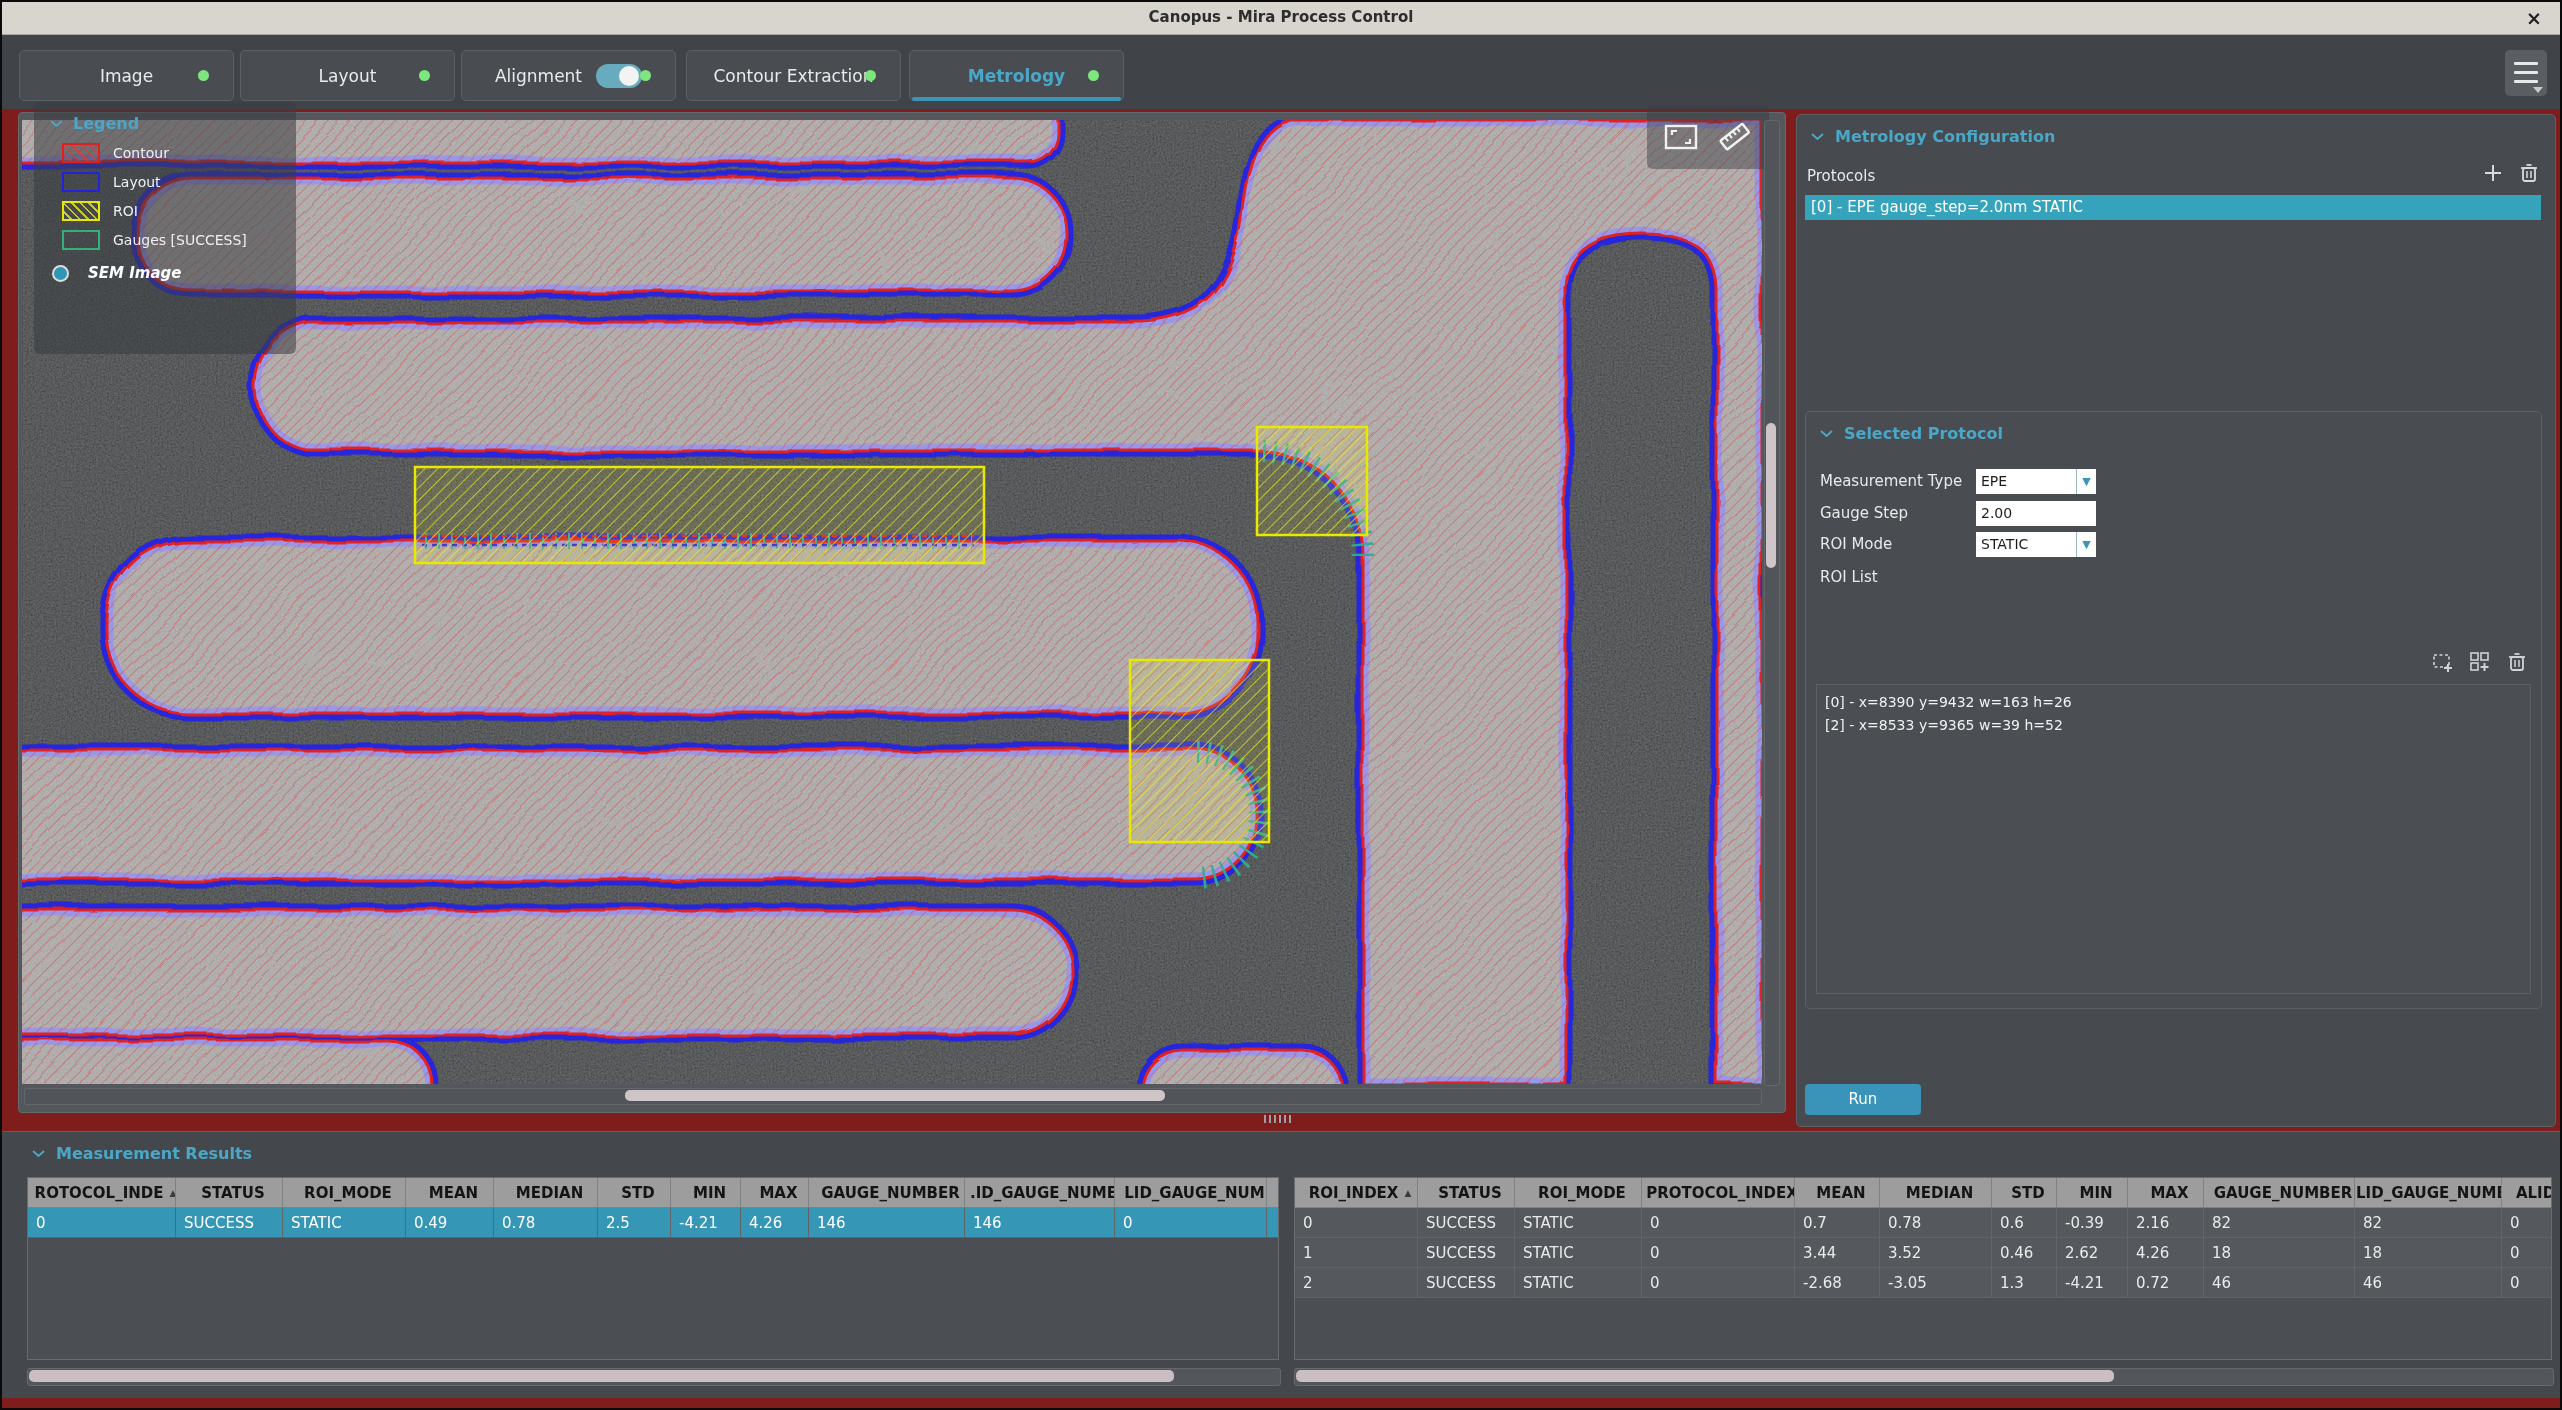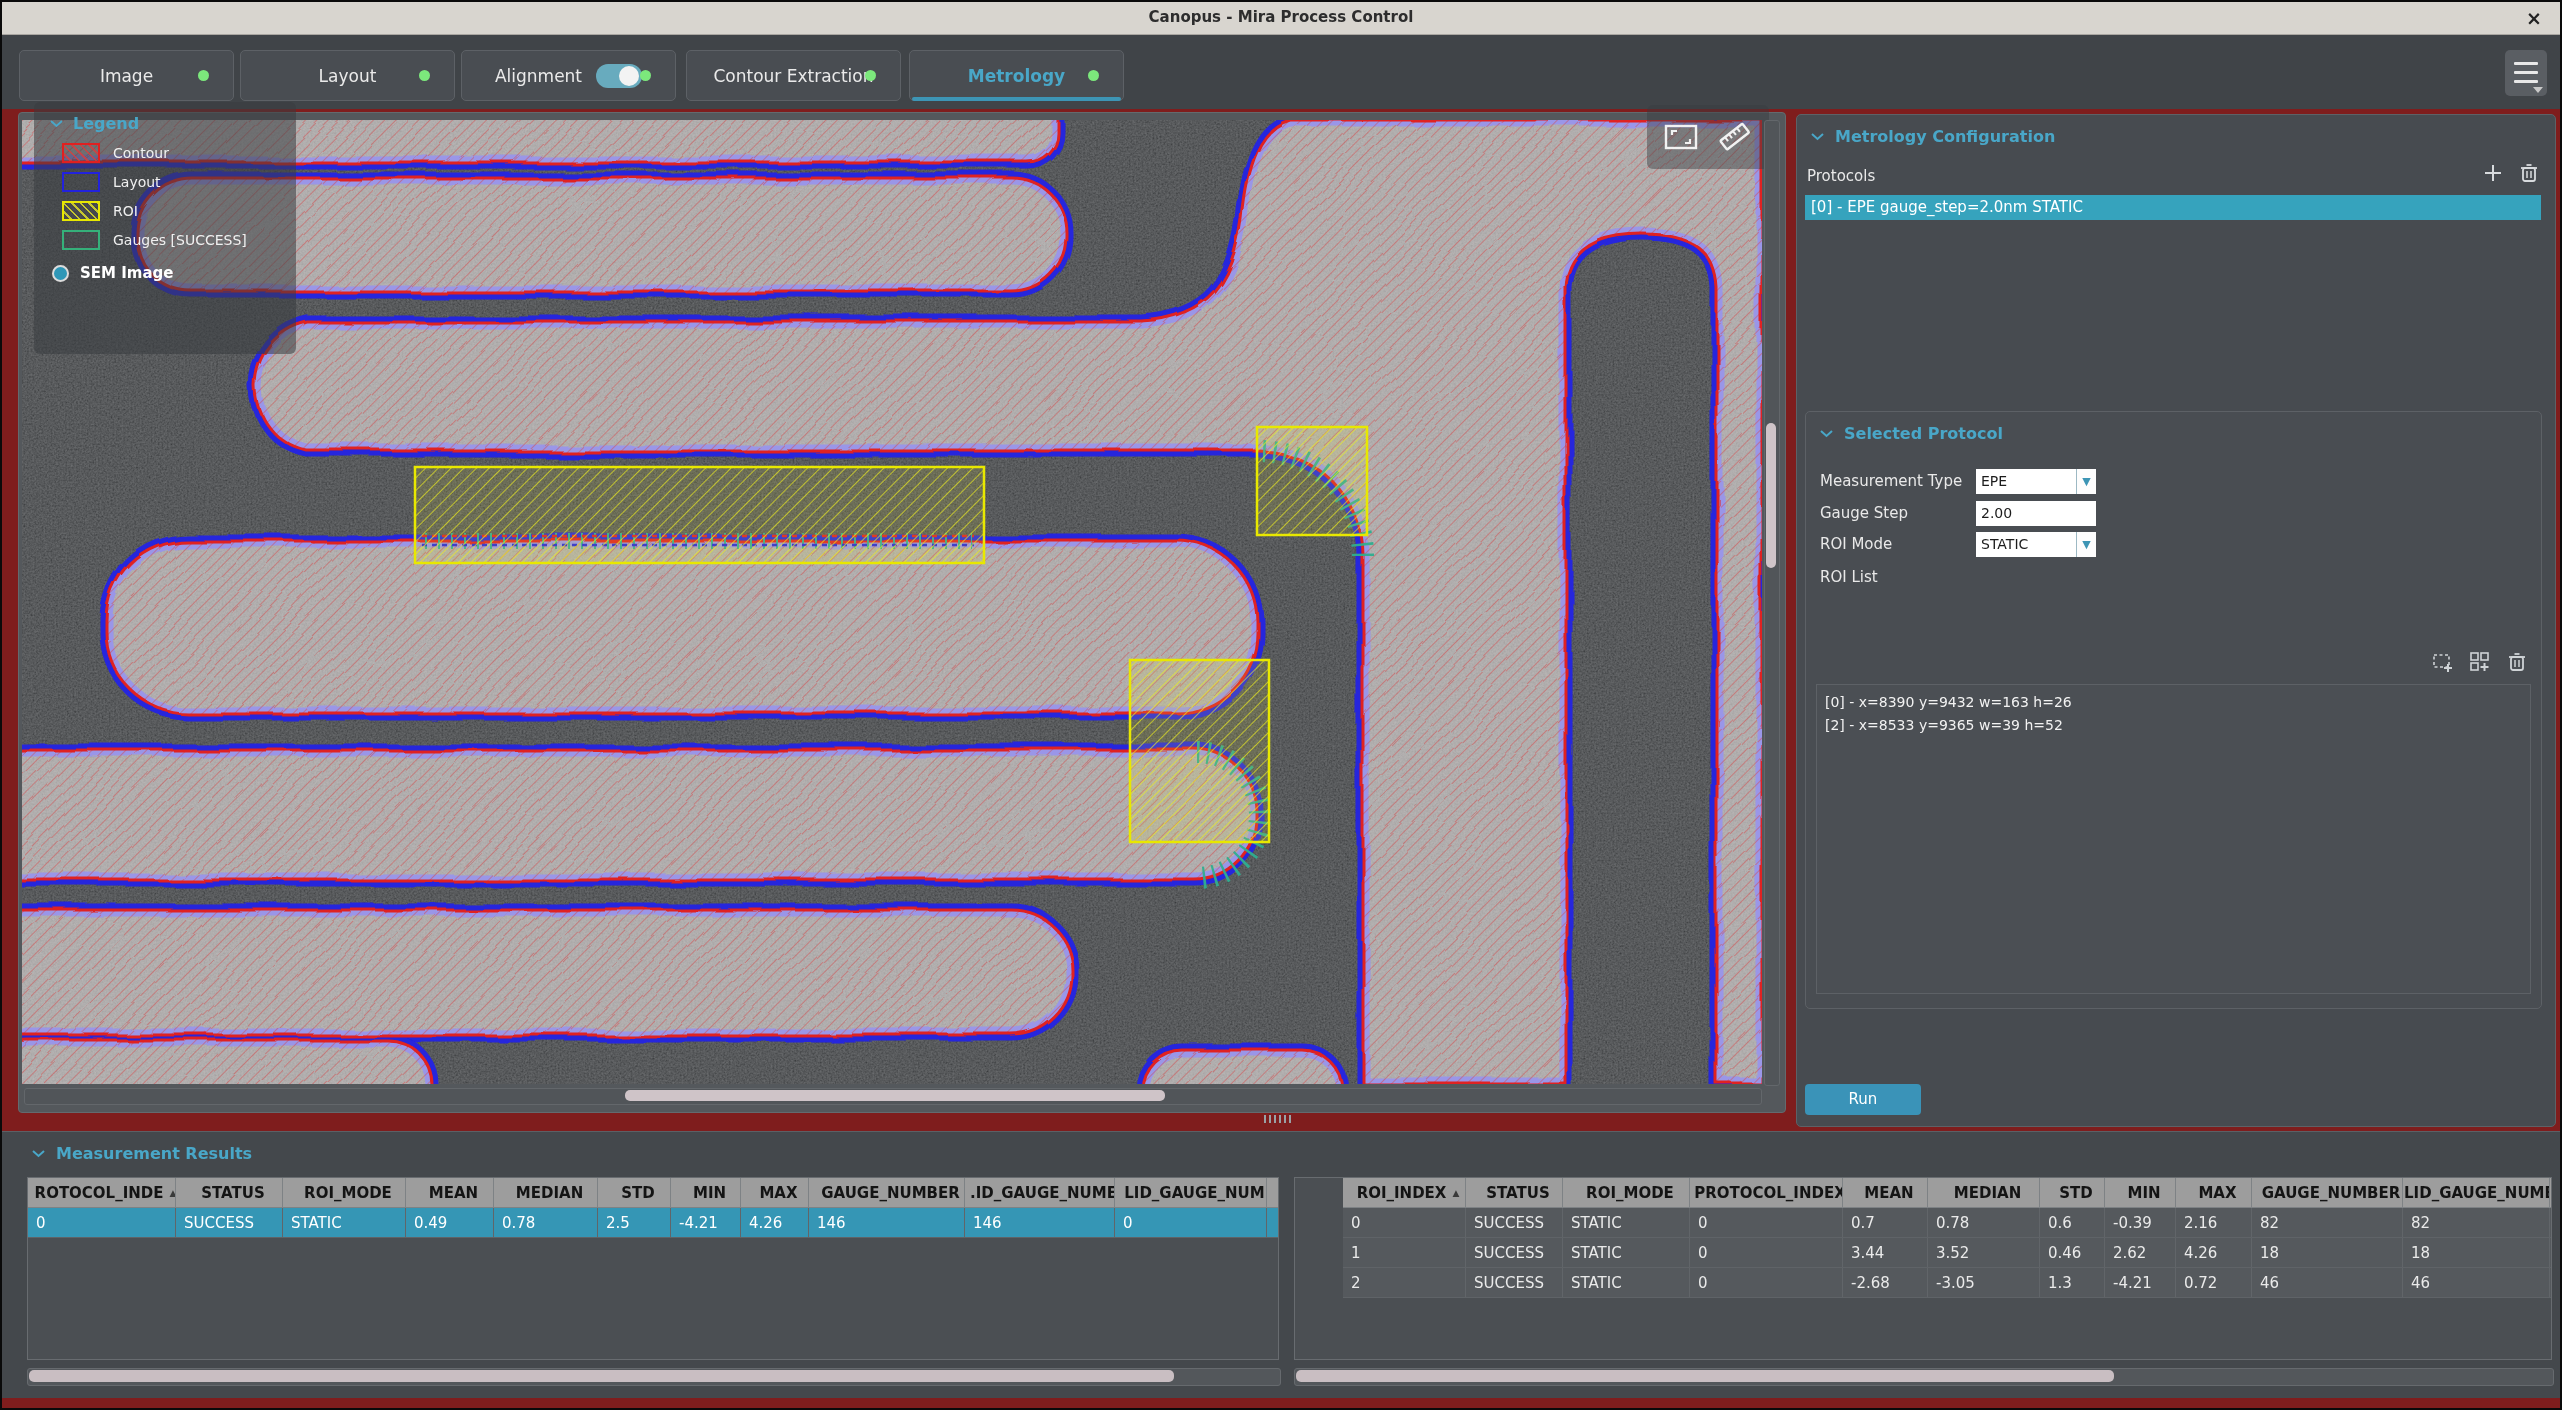--- a/index.html
+++ b/index.html
@@ -34,21 +34,21 @@
   .sem{position:absolute;left:20px;top:118px;width:1740px;height:964px;background:#303438;}
   .legend{position:absolute;left:32px;top:100px;width:262px;height:252px;background:rgba(56,60,64,0.55);
     border-radius:6px;padding:8px 0 0 14px;box-sizing:border-box;}
   .legend-title{display:flex;align-items:center;gap:10px;color:#49a7c8;font-weight:bold;font-size:16px;margin:4px 0 10px 2px;}
   .legend-row{display:flex;align-items:center;gap:13px;margin:9px 0 0 14px;color:#f0f0f0;font-size:14px;}
   .swatch{width:38px;height:20px;box-sizing:border-box;}
   .sw-contour{border:2px solid #e02020;background:repeating-linear-gradient(45deg,transparent 0 4px,rgba(220,60,60,.75) 4px 6px);}
   .sw-layout{border:2px solid #2222dd;}
   .sw-roi{border:2px solid #e8e800;background:repeating-linear-gradient(45deg,transparent 0 4px,rgba(230,230,40,.8) 4px 6px);}
   .sw-gauge{border:2px solid #35b07a;}
-  .legend-sem{display:flex;align-items:center;gap:11px;margin:14px 0 0 4px;color:#ffffff;font-weight:bold;font-size:15px;}
+  .legend-sem{display:flex;align-items:center;gap:19px;margin:14px 0 0 4px;color:#ffffff;font-weight:bold;font-size:15px;font-style:italic;}
   .radio{width:13px;height:13px;border-radius:50%;background:#2e97b7;border:2px solid #dcdcdc;}
   .viewer-tools{position:absolute;left:1645px;top:103px;width:122px;height:64px;background:rgba(56,60,64,0.45);
     border-radius:6px;display:flex;align-items:center;justify-content:center;gap:16px;}
   .tool-ic{width:38px;height:34px;display:flex;align-items:center;justify-content:center;}
   .hscroll{position:absolute;left:22px;top:1086px;width:1736px;height:15px;background:#515559;
     border:1px solid #63676b;border-radius:3px;}
   .hscroll .thumb{position:absolute;left:600px;top:1px;width:540px;height:11px;background:#cfc4c8;border-radius:5px;}
   .vscroll{position:absolute;left:1762px;top:118px;width:14px;height:964px;background:#515559;
     border:1px solid #63676b;border-radius:3px;}
   .vscroll .thumb{position:absolute;left:1px;top:302px;width:10px;height:145px;background:#cfc4c8;border-radius:5px;}
@@ -83,21 +83,21 @@
     color:#ffffff;font-size:15px;text-align:center;line-height:31px;}
   
   .splitter{position:absolute;left:1262px;top:1113px;width:30px;height:8px;
     background:repeating-linear-gradient(90deg,#9aa0a5 0 2px,transparent 2px 5px);}
   .results{position:absolute;left:0;top:1129px;width:100%;height:266px;background:#44484c;
     border-top:1px solid #5c6065;}
   .res-head{position:absolute;left:30px;top:12px;}
   .tbl{position:absolute;top:45px;height:183px;background:#4b4f53;border:1px solid #686c70;
     overflow:hidden;box-sizing:border-box;}
   .tbl-left{left:25px;width:1252px;}
-  .tbl-right{left:1292px;width:1258px;padding-left:48px;}
+  .tbl-right{left:1292px;width:1258px;}
   .trow{display:flex;height:30px;box-sizing:border-box;}
   .trow.head .tcell{background:#9d9d9d;color:#141414;font-weight:bold;justify-content:center;
     border-right:1px solid #7e8285;border-bottom:1px solid #7e8285;}
   .tcell{display:flex;align-items:center;padding-left:8px;font-size:15px;color:#eaeaea;flex:none;
     box-sizing:border-box;border-right:1px solid #616569;border-bottom:1px solid #5f6367;
     white-space:nowrap;overflow:hidden;background:#55595d;}
   .trow.selected .tcell{background:#3596b5;color:#ffffff;}
   .sortmark{font-size:9px;color:#3a3a3a;margin-left:6px;}
   .bscroll{position:absolute;top:236px;height:16px;background:#53575b;border:1px solid #666a6e;border-radius:3px;}
   .bscroll .thumb{position:absolute;top:1px;height:12px;background:#c9bec2;border-radius:5px;}

